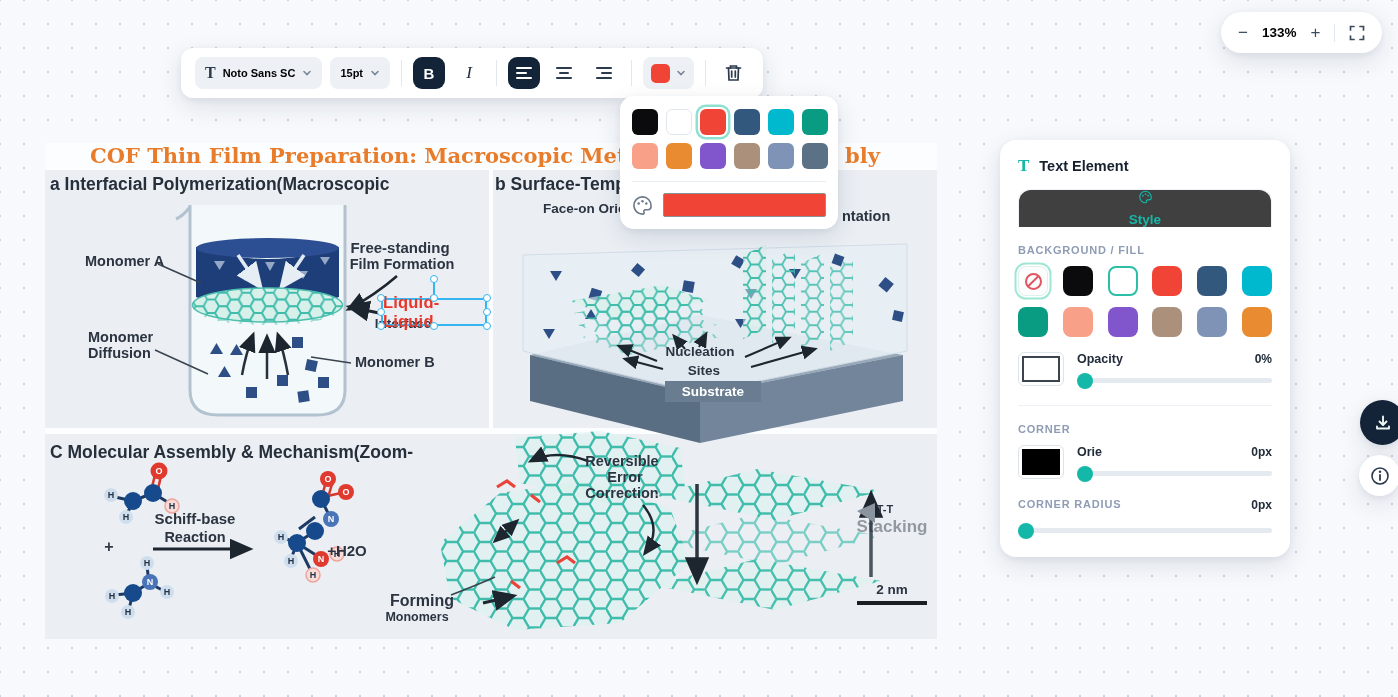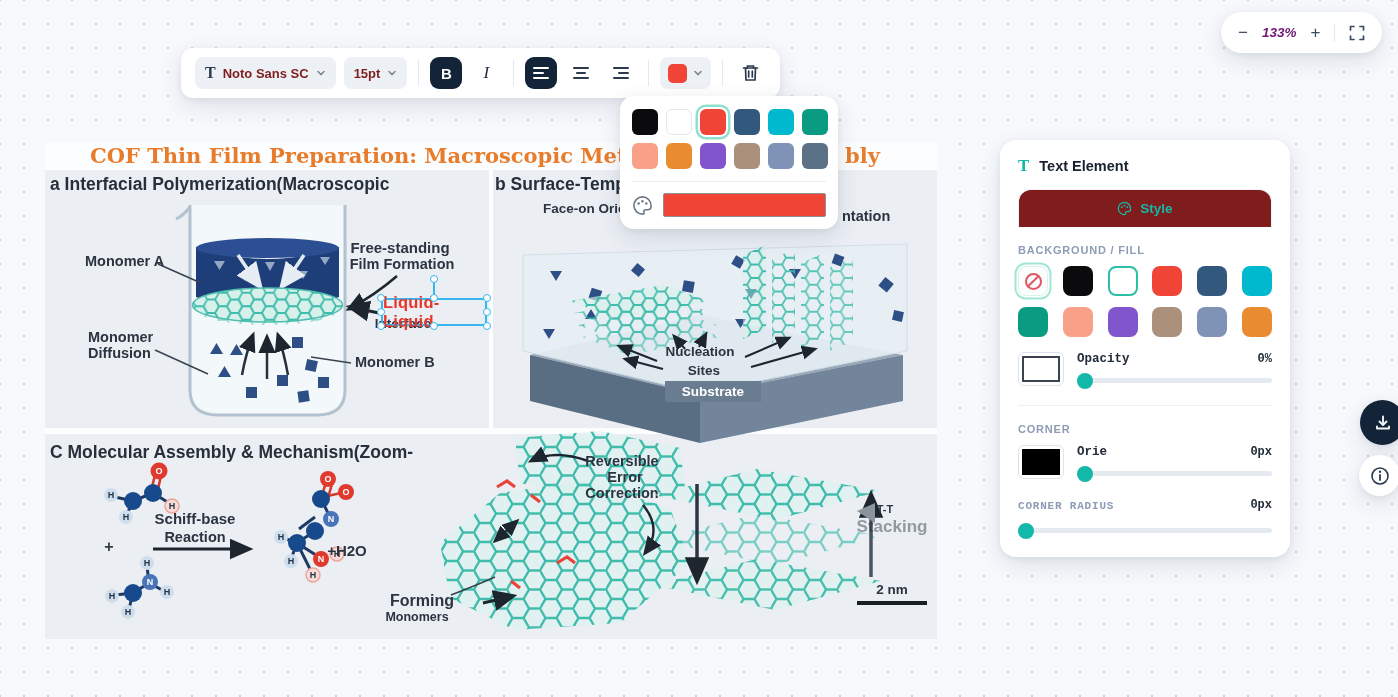--- a/index.html
+++ b/index.html
@@ -35,21 +35,21 @@
   .h-w{left:-6px;top:calc(50% - 4px)} .h-e{right:-6px;top:calc(50% - 4px)}
   .h-sw{left:-6px;bottom:-6px} .h-s{left:calc(50% - 4px);bottom:-6px} .h-se{right:-6px;bottom:-6px}
   .rot-stem { position:absolute; left:calc(50% - 1px); top:-18px; width:2px; height:13px; background:#35b6ef; }
   .h-rot { left:calc(50% - 4px); top:-25px; }
 
   
   .toolbar { position:absolute; left:181px; top:48px; height:50px; z-index:40;
     background:#fff; border-radius:12px; display:flex; align-items:center; gap:8px; padding:0 14px; }
   .chip { background:#edf1f6; border-radius:8px; height:32px; display:flex; align-items:center; gap:7px; padding:0 10px; cursor:pointer; }
   .chip .t-glyph { font-family:"Liberation Serif", serif; font-size:16px; font-weight:bold; color:#2b3a4d; }
-  .chip-label { font-size:13px; font-weight:bold; color:#7f1d1d; white-space:nowrap; }
+  .chip-label { font-size:11px; font-weight:bold; color:#000000; white-space:nowrap; }
   .chev { width:10px; height:10px; }
   .tb-sep { width:1px; height:26px; background:#e3e8ee; margin:0 3px; }
   .tb-btn { width:32px; height:32px; border-radius:9px; display:flex; align-items:center; justify-content:center; cursor:pointer; }
   .tb-btn.active { background:#132438; color:#fff; }
   .bold-b { font-weight:bold; font-size:15px; }
   .ital-i { font-family:"Liberation Serif", serif; font-style:italic; font-size:17px; color:#1f2c3d; }
   .color-chip { background:#edf1f6; border-radius:8px; height:32px; display:flex; align-items:center; gap:6px; padding:0 8px; cursor:pointer; }
   .color-chip .cswatch { width:19px; height:19px; border-radius:5px; }
 
   
@@ -60,46 +60,46 @@
   .dropdown .swatch.white { border:1px solid #e2e7ec; }
   .dropdown .swatch.selected { box-shadow:0 0 0 2px #fff, 0 0 0 4.5px #8fe0d0; }
   .dd-divider { height:1px; background:#e8edf2; margin:12px 0 11px; }
   .dd-custom { display:flex; align-items:center; gap:10px; }
   .custom-bar { flex:1; height:24px; border:1px solid #8a9199; border-radius:2px; cursor:pointer; }
 
   
   .zoom-pill { position:absolute; left:1221px; top:12px; height:41px; z-index:40;
     background:#fff; border-radius:21px; display:flex; align-items:center; gap:14px; padding:0 17px; }
   .zp-btn { font-size:17px; color:#3c4a5e; cursor:pointer; line-height:1; }
-  .zp-val { font-size:13.5px; font-weight:bold; color:#701a75;font-style:italic; }
+  .zp-val { font-size:13.5px; font-weight:bold; color:#000000; }
   .zp-sep { width:1px; height:18px; background:#e3e8ee; }
 
   
   .panel { position:absolute; left:1000px; top:140px; width:290px; z-index:40;
     background:#fff; border-radius:16px; padding:16px 18px 24px; }
   .panel-head { display:flex; align-items:center; gap:10px; }
   .panel-ticon { font-family:"Liberation Serif", serif; font-size:17px; font-weight:bold; color:#14b8a8; }
   .panel-title { font-size:14.5px; font-weight:bold; color:#16202e;text-align:right; }
   .tabs { display:flex; margin-top:13px; background:#f3f6f9; border:1px solid #eef2f6; border-bottom:none; border-radius:12px 12px 0 0; }
   .tab { flex:1; height:37px; display:flex; align-items:center; justify-content:center; gap:8px;
     font-size:13.5px; font-weight:bold; color:#5b6b80; cursor:pointer; border-radius:12px 12px 0 0; }
-  .tab.active { background:#7f1d1d; color:#14b8a8; }
+  .tab.active { background:#404040; color:#14b8a8;flex-direction:column; }
   .sect-label { font-size:11px; font-weight:bold; letter-spacing:.8px; color:#8e9cb5; margin:17px 0 10px; }
   .fill-grid { display:grid; grid-template-columns:repeat(6,30px); gap:11px 0; justify-content:space-between; }
   .fill-grid .swatch { width:30px; height:30px; border-radius:8px; cursor:pointer; display:flex; align-items:center; justify-content:center; }
   .fill-grid .swatch.white { border:2px solid #2bbfa8; }
   .fill-grid .swatch.none { background:#fbfefd; border:1px solid #def0ea; }
   .fill-grid .swatch.selected { box-shadow:0 0 0 1.5px #fff, 0 0 0 3.5px #9fe6d6; }
   .nofill { width:17px; height:17px; border:2px solid #e25563; border-radius:50%; position:relative; display:block; }
   .nofill::after { content:""; position:absolute; left:-1px; top:5.5px; width:15px; height:2px; background:#e25563; transform:rotate(-45deg); }
   .ctl-row { display:flex; gap:13px; margin-top:4px; align-items:flex-start; }
   .preview-box { width:46px; height:34px; border:1px solid #dde3ea; border-radius:6px; padding:3px; background:#fff; }
   .preview-inner { width:100%; height:100%; border:2px solid #3a434e; }
   .ctl-right { flex:1; }
-  .ctl-line { display:flex; justify-content:space-between; align-items:flex-end;font-family:Liberation Mono, monospace; }
+  .ctl-line { display:flex; justify-content:space-between; align-items:flex-start; }
   .ctl-name { font-size:12.5px; font-weight:bold; color:#222c3a; }
   .ctl-val  { font-size:12px;  font-weight:bold; color:#222c3a; }
   .slider { position:relative; height:5px; background:#e4eaf0; border-radius:3px; margin-top:12px; }
   .slider .thumb { position:absolute; top:50%; transform:translate(-50%,-50%); width:16px; height:16px; border-radius:50%; background:#14b8a8; cursor:pointer; }
   .p-divider { height:1px; background:#edf1f5; margin:19px 0 0; }
 
   
   .fab-dl { position:absolute; left:1360px; top:400px; width:45px; height:45px; border-radius:50%;
     background:#132438; z-index:40; display:flex; align-items:center; justify-content:center; cursor:pointer; }
   .fab-info { position:absolute; left:1359px; top:455px; width:41px; height:41px; border-radius:50%;

